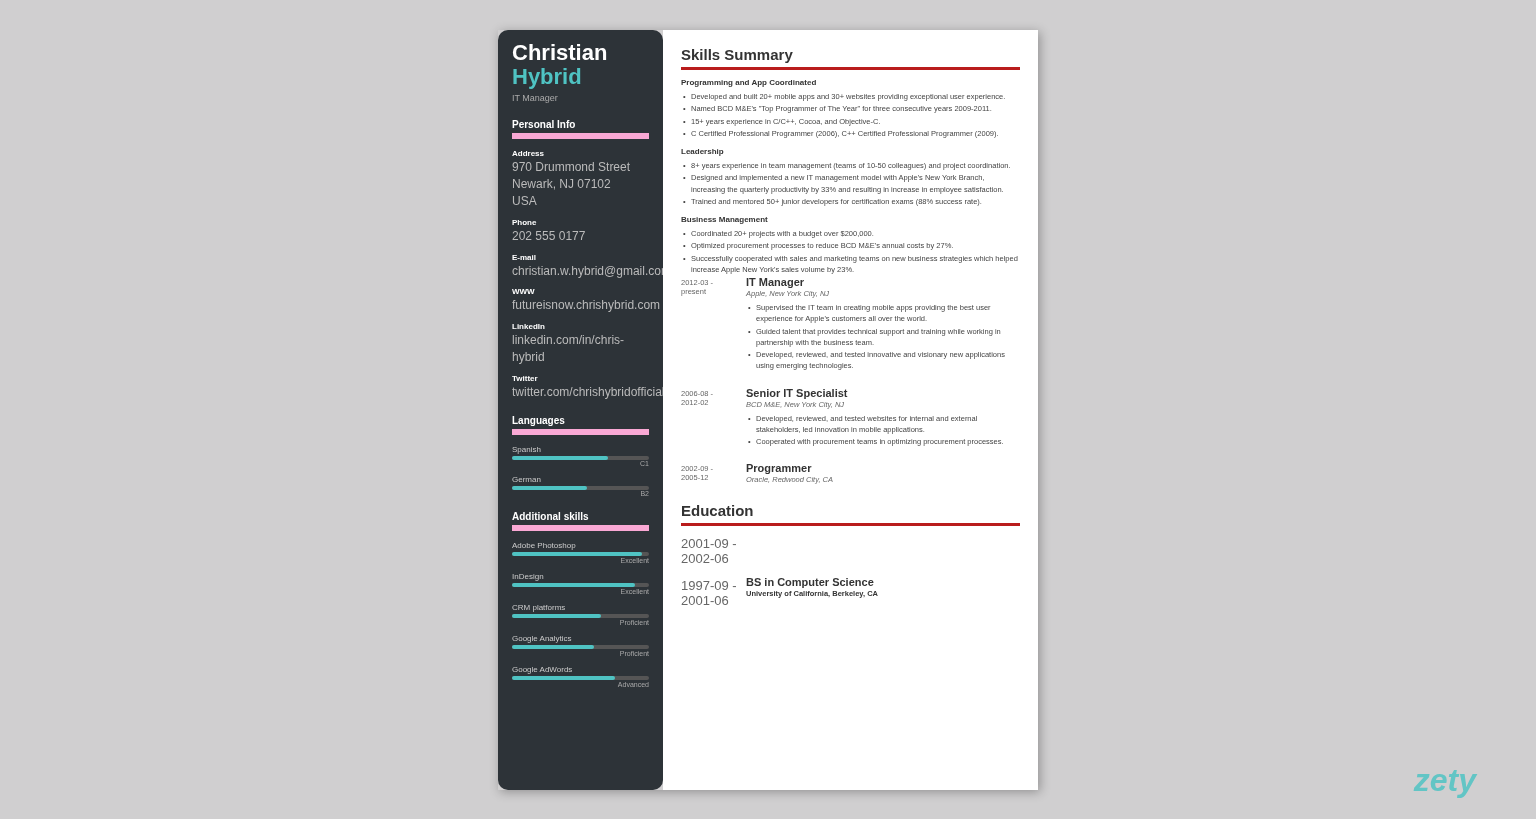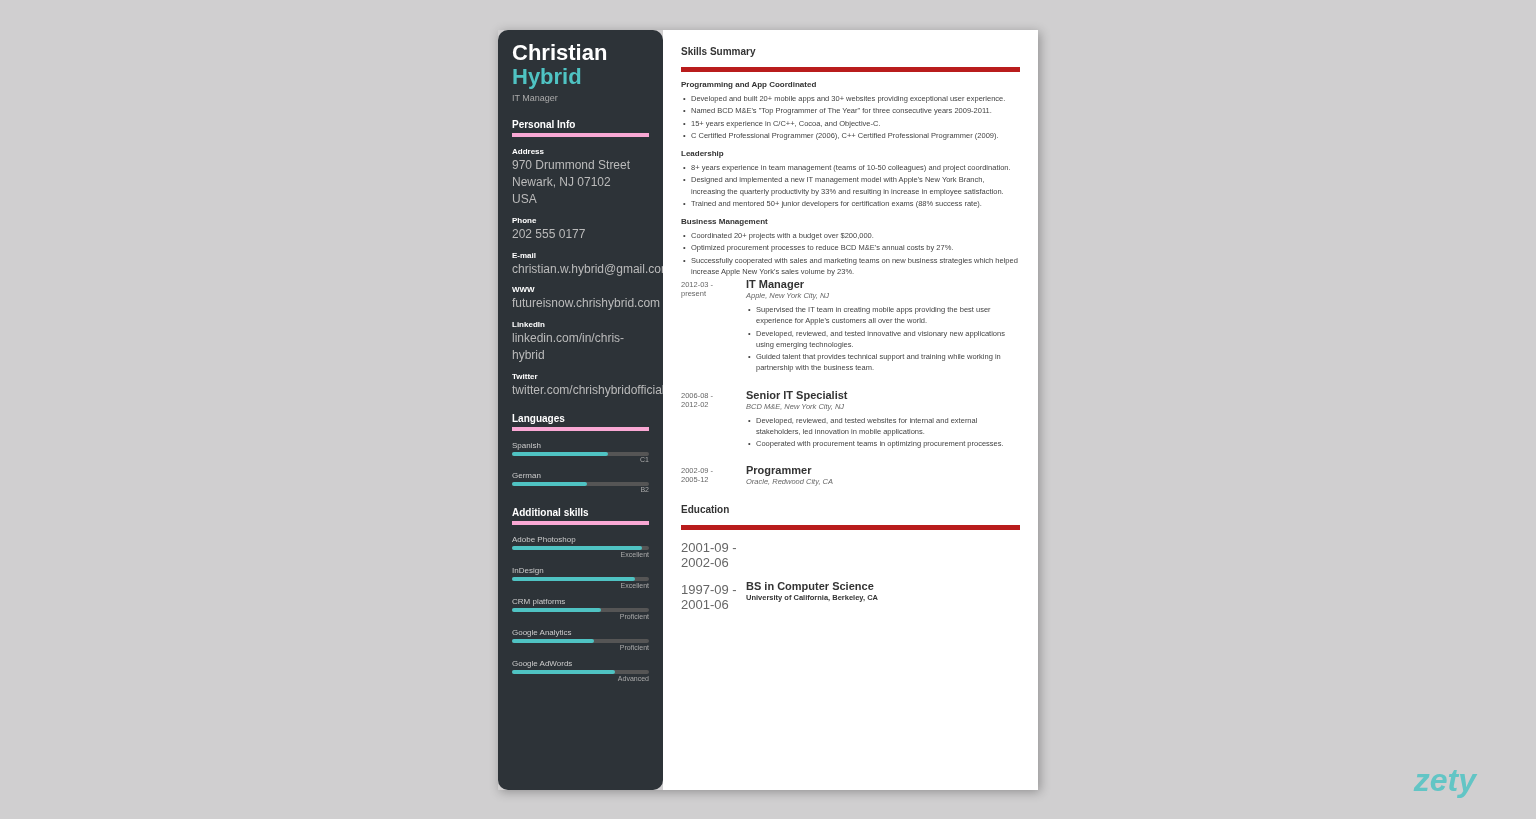--- a/index.html
+++ b/index.html
@@ -43,21 +43,21 @@
       font-size: 9px;
       color: #aaa;
       margin-top: 4px;
       margin-bottom: 16px;
     }
     .sidebar-section-title {
       font-size: 10px;
       font-weight: bold;
       color: #fff;
       text-transform: none;
-      border-bottom: 4px solid #f9a8d4;
+      border-bottom: 6px solid #f9a8d4;
       padding-bottom: 3px;
       margin-bottom: 10px;
       margin-top: 14px;
     }
     .contact-label {
       font-size: 8px;
       font-weight: bold;
       color: #fff;
       margin-top: 8px;
       margin-bottom: 1px;
@@ -113,25 +113,25 @@
       text-align: right;
     }
 
     
     .main {
       flex: 1;
       background-color: #fff;
       padding: 16px 18px;
     }
     .main-section-title {
-      font-size: 10px;
-      font-weight: bold;
-      color: #333;
-      border-bottom: 5px solid #b91c1c;
-      padding-bottom: 10px;
+      font-size: 15px;
+      font-weight: bold;
+      color: #333;
+      border-bottom: 3px solid #b91c1c;
+      padding-bottom: 4px;
       margin-bottom: 8px;
       margin-top: 14px;
     }
     .main-section-title:first-child {
       margin-top: 0;
     }
     .skills-subsection-title {
       font-size: 8px;
       font-weight: bold;
       color: #333;
@@ -344,22 +344,22 @@
     </div>
 
     <div>
       <div id="experience-container">
           <div class="exp-entry">
             <div class="exp-dates">2012-03 -<br>present</div>
             <div class="exp-content">
               <div class="exp-job-title">IT Manager</div>
               <div class="exp-company">Apple, New York City, NJ</div>
               <div class="bullet-item">Supervised the IT team in creating mobile apps providing the best user experience for Apple's customers all over the world.</div>
+              <div class="bullet-item">Guided talent that provides technical support and training while working in partnership with the business team.</div>
               <div class="bullet-item">Developed, reviewed, and tested innovative and visionary new applications using emerging technologies.</div>
-              <div class="bullet-item">Guided talent that provides technical support and training while working in partnership with the business team.</div>
             </div>
           </div>
           <div class="exp-entry">
             <div class="exp-dates">2006-08 -<br>2012-02</div>
             <div class="exp-content">
               <div class="exp-job-title">Senior IT Specialist</div>
               <div class="exp-company">BCD M&amp;E, New York City, NJ</div>
               <div class="bullet-item">Developed, reviewed, and tested websites for internal and external stakeholders, led innovation in mobile applications.</div>
               <div class="bullet-item">Cooperated with procurement teams in optimizing procurement processes.</div>
             </div>

